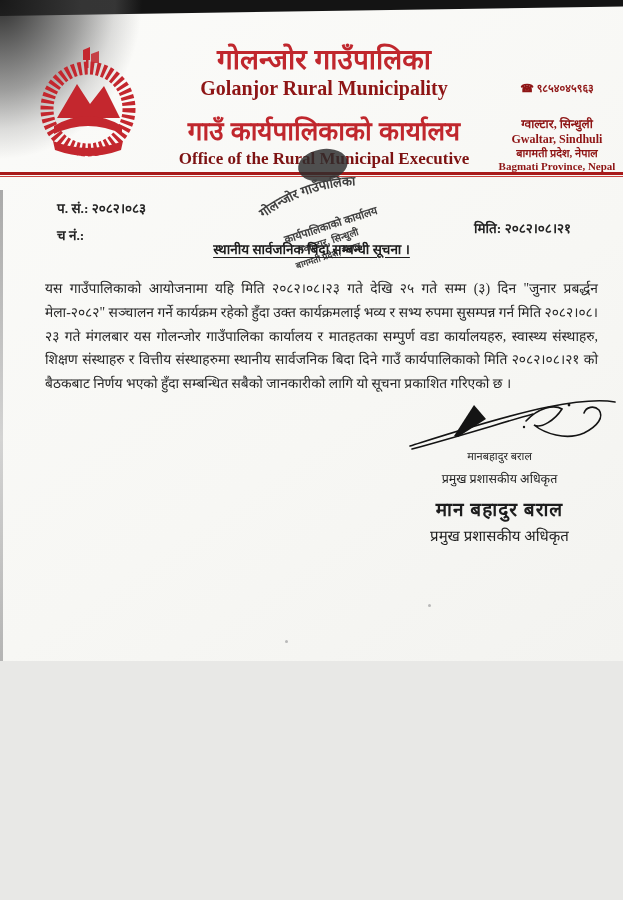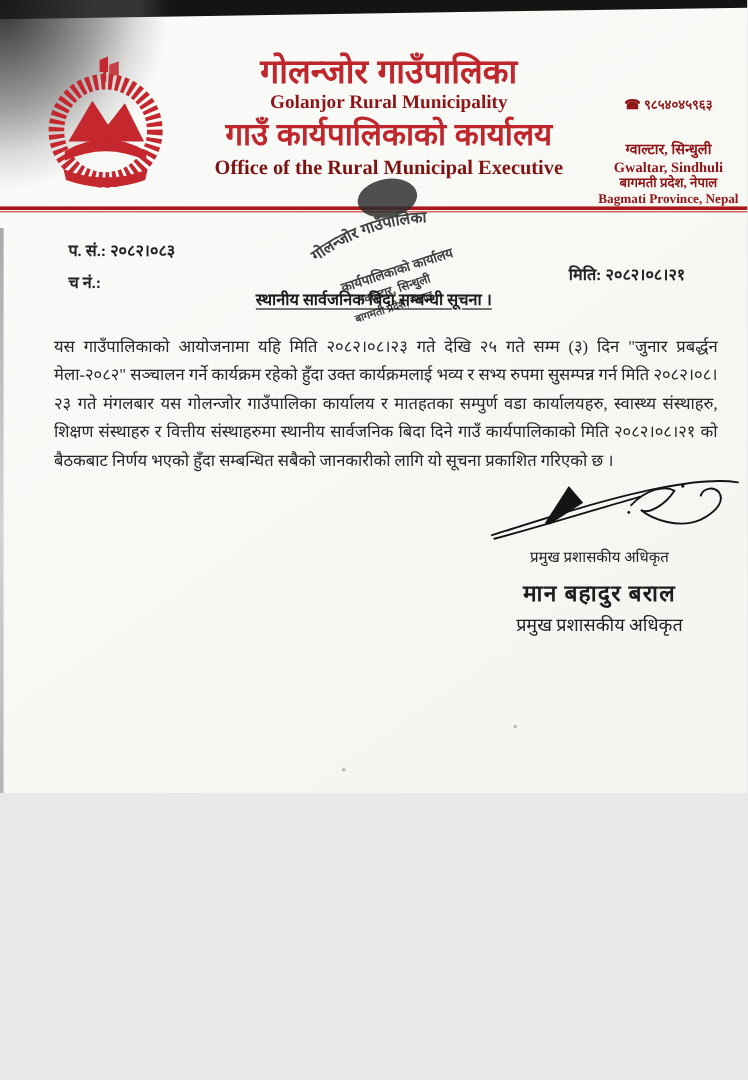--- a/index.html
+++ b/index.html
@@ -15,22 +15,22 @@
   .scan-top { position:absolute; top:0; left:0; width:100%; height:16px; background:#141414;
     clip-path:polygon(0 0,100% 0,100% 40%,0 100%); }
   .scan-corner { position:absolute; top:0; left:0; width:160px; height:215px;
     background:radial-gradient(120% 100% at 0% 0%, rgba(25,25,25,.92) 0%, rgba(80,80,80,.55) 42%, rgba(140,140,140,.28) 60%, rgba(200,200,200,0) 74%); }
   .scan-left { position:absolute; top:190px; left:0; width:3px; height:710px;
     background:linear-gradient(#8f8f8f,#c7c7c7 35%,#9a9a9a 70%,#b5b5b5); opacity:.75; }
   
   .logo { position:absolute; left:33px; top:46px; width:110px; height:120px; }
   .head-center { position:absolute; left:148px; top:44px; width:352px; text-align:center; line-height:1.12; }
   .h-np1 { font-size:28px; font-weight:bold; color:#c0272d; font-family:"Liberation Sans",sans-serif; }
-  .h-en1 { font-size:16px; font-weight:bold; color:#8e1515; margin-top:2px; }
-  .h-np2 { font-size:26px; font-weight:bold; color:#c0272d; margin-top:3px; font-family:"Liberation Sans",sans-serif; }
+  .h-en1 { font-size:20px; font-weight:bold; color:#8e1515; margin-top:2px; }
+  .h-np2 { font-size:26px; font-weight:bold; color:#c0272d; margin-top:17px; font-family:"Liberation Sans",sans-serif; }
   .h-en2 { font-size:17px; font-weight:bold; color:#7d1212; margin-top:3px; }
   .head-right { position:absolute; right:6px; top:82px; width:120px; text-align:center; color:#8e1515; line-height:1.22; }
   .hr-phone { font-size:11px; font-weight:bold; margin-bottom:22px; }
   .hr-line { font-size:12px; font-weight:bold; }
   .hr-line-sm { font-size:11px; font-weight:bold; }
   
   .rule { position:absolute; top:172px; left:0; width:100%; height:5px;
     border-top:3px solid #a81a1a; border-bottom:1px solid #c8443f; }
   
   .stamp { position:absolute; left:240px; top:145px; width:175px; height:122px;
@@ -137,20 +137,21 @@
       <path d="M2 50 C 40 38, 95 20, 140 11 C 165 6, 190 3, 207 6"></path>
       <path d="M4 53 C 45 42, 90 28, 125 18"></path>
       <path d="M46 40 L 66 9 L 78 23 L 50 41 Z" fill="#141414" stroke="none"></path>
       <path d="M118 25 C 130 12, 146 8, 154 13 C 147 24, 133 33, 126 29 C 136 37, 158 45, 176 37 C 190 30, 196 21, 191 14 C 186 9, 178 11, 176 17"></path>
       <circle cx="161" cy="9" r="1.4" fill="#141414" stroke="none"></circle>
       <circle cx="116" cy="31" r="1.2" fill="#141414" stroke="none"></circle>
     </g>
   </svg>
 
   <div class="signer">
+    <div class="s-name-sm">मानबहादुर बराल</div>
     <div class="s-title-sm">प्रमुख प्रशासकीय अधिकृत</div>
     <div class="s-name-lg">मान बहादुर बराल</div>
     <div class="s-title-lg">प्रमुख प्रशासकीय अधिकृत</div>
   </div>
 
   <div class="speck" style="left:285px; top:640px;"></div>
   <div class="speck" style="left:252px; top:688px;"></div>
   <div class="speck" style="left:428px; top:604px;"></div>
 
   <div class="footer-rule"></div>

